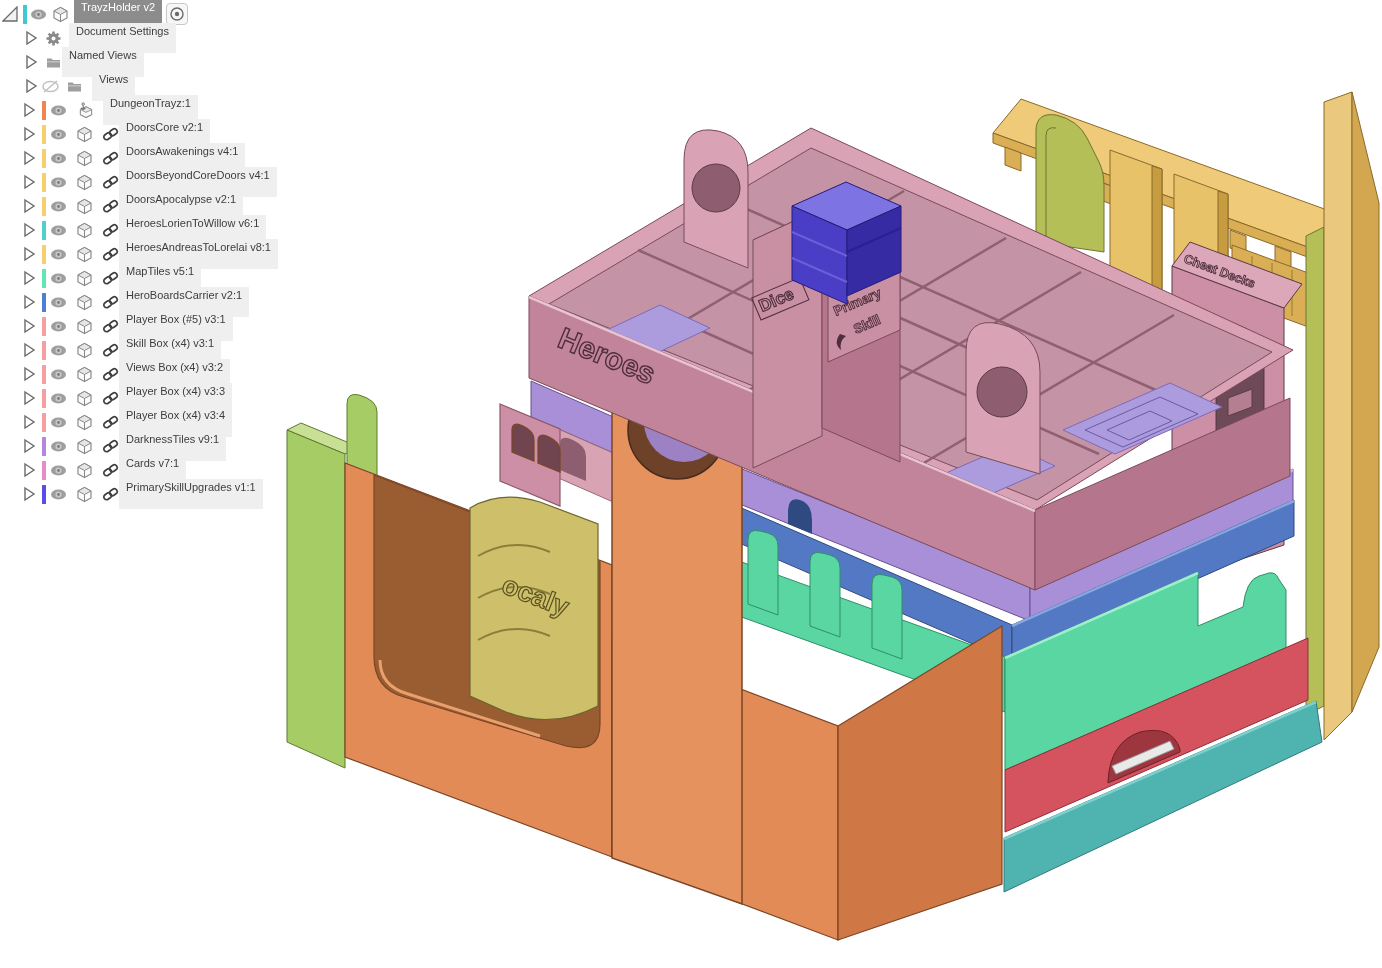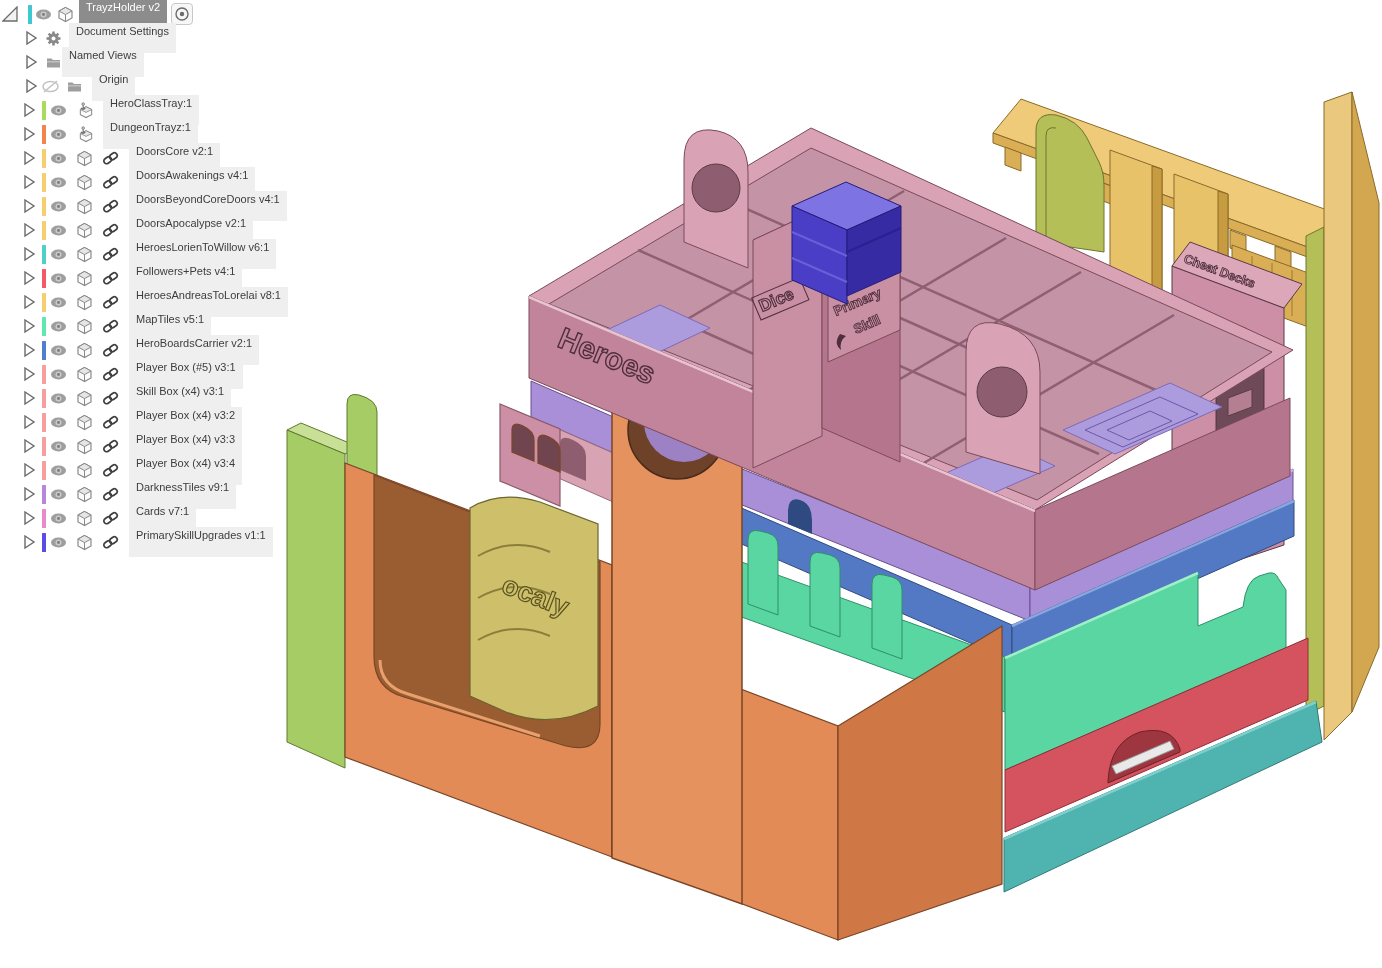--- a/index.html
+++ b/index.html
@@ -10,21 +10,21 @@
   #browser{position:absolute;left:0;top:2px;width:330px;z-index:5;}
   .row{display:flex;align-items:center;height:24px;}
   .ic{width:17px;height:17px;flex:0 0 auto;display:block;}
   .tri{width:15px;height:16px;margin-left:22px;flex:0 0 auto;cursor:pointer;}
   .tri-root{width:16px;height:16px;margin-left:2px;flex:0 0 auto;cursor:pointer;}
   .bar{width:4px;height:19px;margin-left:5px;flex:0 0 auto;border-radius:0.5px;}
   .chip{height:30px;line-height:17px;background:#efefef;color:#3d3d3d;font-size:11px;
         padding:0 7px;white-space:nowrap;cursor:default;}
   .chip-root{background:#8c8c8c;color:#ffffff;}
   .ml3{margin-left:3px}.ml4{margin-left:4px}.ml5{margin-left:5px}.ml6{margin-left:6px}
-  .ml7{margin-left:7px}.ml8{margin-left:0}.ml9{margin-left:9px}.ml10{margin-left:10px}
+  .ml7{margin-left:7px}.ml8{margin-left:0}.ml9{margin-left:9px}.ml10{}
   .radio-box{margin-left:4px;width:20px;height:20px;border:1px solid #c8c8c8;background:#f7f7f7;
      border-radius:4px;display:flex;align-items:center;justify-content:center;cursor:pointer;}
   svg text{font-family:"Liberation Sans", sans-serif;}
 </style>
 </head>
 <body>
 
 <div id="stage">
 
 <svg id="viewport" viewBox="0 0 1382 968">
@@ -297,48 +297,35 @@
   <div class="row">
     <svg class="tri" style="margin-left:24px" viewBox="0 0 15 16">
           <use href="#i-tri"></use>
         </svg>
     <svg class="ic ml3" viewBox="0 0 17 17">
           <use href="#i-eyeoff"></use>
         </svg>
     <svg class="ic ml7" viewBox="0 0 17 17">
           <use href="#i-folder"></use>
         </svg>
-    <span class="chip ml9">Origin</span>
-  </div>
-
-  <div class="row">
-    <svg class="tri" viewBox="0 0 15 16">
-          <use href="#i-tri"></use>
-        </svg>
-    <span class="bar ml5" style="background-color: rgb(168, 219, 90);"></span>
+    <span class="chip ml9">Views</span>
+  </div>
+
+
+  <div class="row">
+    <svg class="tri" viewBox="0 0 15 16">
+          <use href="#i-tri"></use>
+        </svg>
+    <span class="bar ml5" style="background-color: rgb(242, 133, 77);"></span>
     <svg class="ic ml4" viewBox="0 0 17 17">
           <use href="#i-eye"></use>
         </svg>
     <svg class="ic ml9" style="width:20px" viewBox="0 0 19 18">
           <use href="#i-cube-anchor"></use>
         </svg>
-    <span class="chip ml7">HeroClassTray:1</span>
-  </div>
-
-  <div class="row">
-    <svg class="tri" viewBox="0 0 15 16">
-          <use href="#i-tri"></use>
-        </svg>
-    <span class="bar ml5" style="background-color: rgb(242, 133, 77);"></span>
-    <svg class="ic ml4" viewBox="0 0 17 17">
-          <use href="#i-eye"></use>
-        </svg>
-    <svg class="ic ml9" style="width:20px" viewBox="0 0 19 18">
-          <use href="#i-cube-anchor"></use>
-        </svg>
     <span class="chip ml7">DungeonTrayz:1</span>
   </div>
 
   <div class="row">
     <svg class="tri" viewBox="0 0 15 16">
           <use href="#i-tri"></use>
         </svg>
     <span class="bar ml5" style="background-color: rgb(247, 206, 110);"></span>
     <svg class="ic ml4" viewBox="0 0 17 17">
           <use href="#i-eye"></use>
@@ -412,36 +399,20 @@
         </svg>
     <svg class="ic ml9" viewBox="0 0 17 17">
           <use href="#i-link"></use>
         </svg>
     <span class="chip ml10">HeroesLorienToWillow v6:1</span>
   </div>
   <div class="row">
     <svg class="tri" viewBox="0 0 15 16">
           <use href="#i-tri"></use>
         </svg>
-    <span class="bar ml5" style="background-color: rgb(242, 90, 107);"></span>
-    <svg class="ic ml4" viewBox="0 0 17 17">
-          <use href="#i-eye"></use>
-        </svg>
-    <svg class="ic ml9" viewBox="0 0 17 17">
-          <use href="#i-cube"></use>
-        </svg>
-    <svg class="ic ml9" viewBox="0 0 17 17">
-          <use href="#i-link"></use>
-        </svg>
-    <span class="chip ml10">Followers+Pets v4:1</span>
-  </div>
-  <div class="row">
-    <svg class="tri" viewBox="0 0 15 16">
-          <use href="#i-tri"></use>
-        </svg>
     <span class="bar ml5" style="background-color: rgb(247, 206, 110);"></span>
     <svg class="ic ml4" viewBox="0 0 17 17">
           <use href="#i-eye"></use>
         </svg>
     <svg class="ic ml9" viewBox="0 0 17 17">
           <use href="#i-cube"></use>
         </svg>
     <svg class="ic ml9" viewBox="0 0 17 17">
           <use href="#i-link"></use>
         </svg>
@@ -518,21 +489,21 @@
     <span class="bar ml5" style="background-color: rgb(247, 158, 158);"></span>
     <svg class="ic ml4" viewBox="0 0 17 17">
           <use href="#i-eye"></use>
         </svg>
     <svg class="ic ml9" viewBox="0 0 17 17">
           <use href="#i-cube"></use>
         </svg>
     <svg class="ic ml9" viewBox="0 0 17 17">
           <use href="#i-link"></use>
         </svg>
-    <span class="chip ml10">Player Box (x4) v3:2</span>
+    <span class="chip ml10">Views Box (x4) v3:2</span>
   </div>
   <div class="row">
     <svg class="tri" viewBox="0 0 15 16">
           <use href="#i-tri"></use>
         </svg>
     <span class="bar ml5" style="background-color: rgb(247, 158, 158);"></span>
     <svg class="ic ml4" viewBox="0 0 17 17">
           <use href="#i-eye"></use>
         </svg>
     <svg class="ic ml9" viewBox="0 0 17 17">

